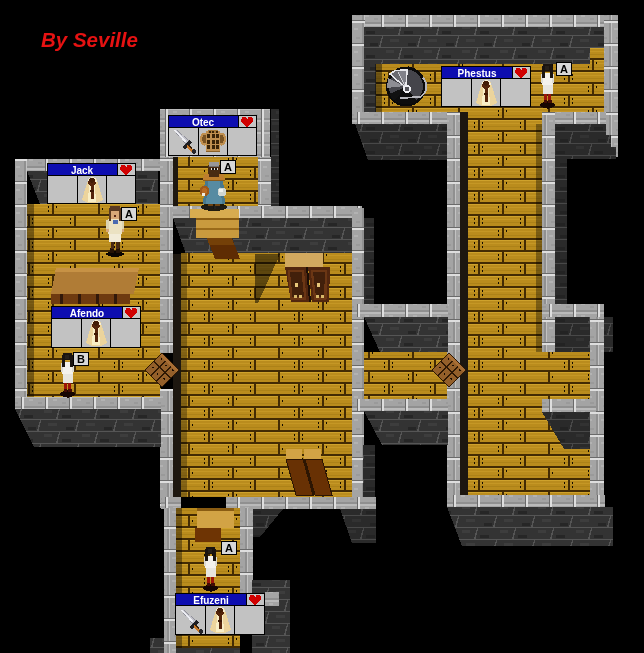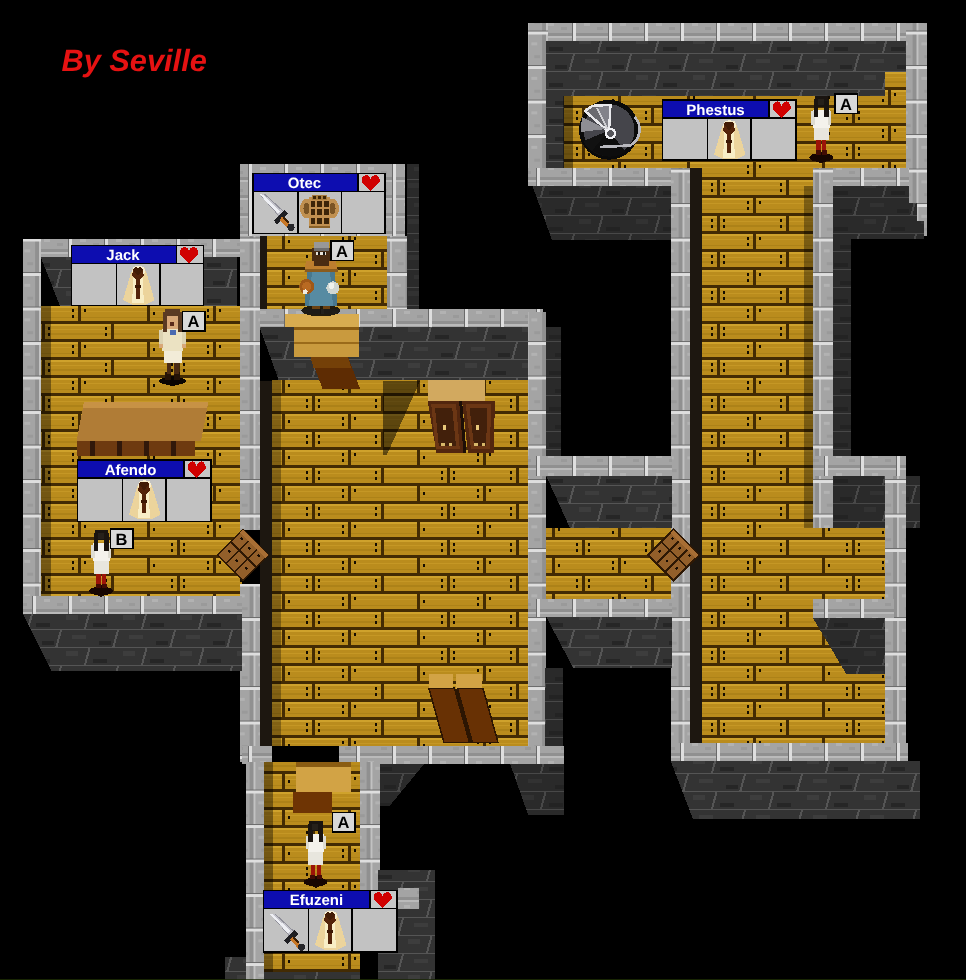--- a/index.html
+++ b/index.html
@@ -1,16 +1,16 @@
 <!DOCTYPE html>
 <html><head>
 <meta charset="utf-8">
 <style>
 html,body{margin:0;padding:0;background:#000;-webkit-font-smoothing:antialiased;}
-#stage{position:relative;width:644px;height:653px;background:#84cc16;overflow:hidden;font-family:"Liberation Sans",sans-serif;}
+#stage{position:relative;width:644px;height:653px;background:#f0abfc;overflow:hidden;font-family:"Liberation Sans",sans-serif;}
 </style>
 </head>
 <body>
 <div id="stage">
 <svg width="644" height="653" viewBox="0 0 644 653" shape-rendering="crispEdges">
 <defs>
 
 <pattern id="pf" width="90" height="24" patternUnits="userSpaceOnUse">
   <rect width="90" height="24" fill="#ba8c1d"></rect>
   <rect y="0" width="90" height="1" fill="#cfa22c"></rect>

